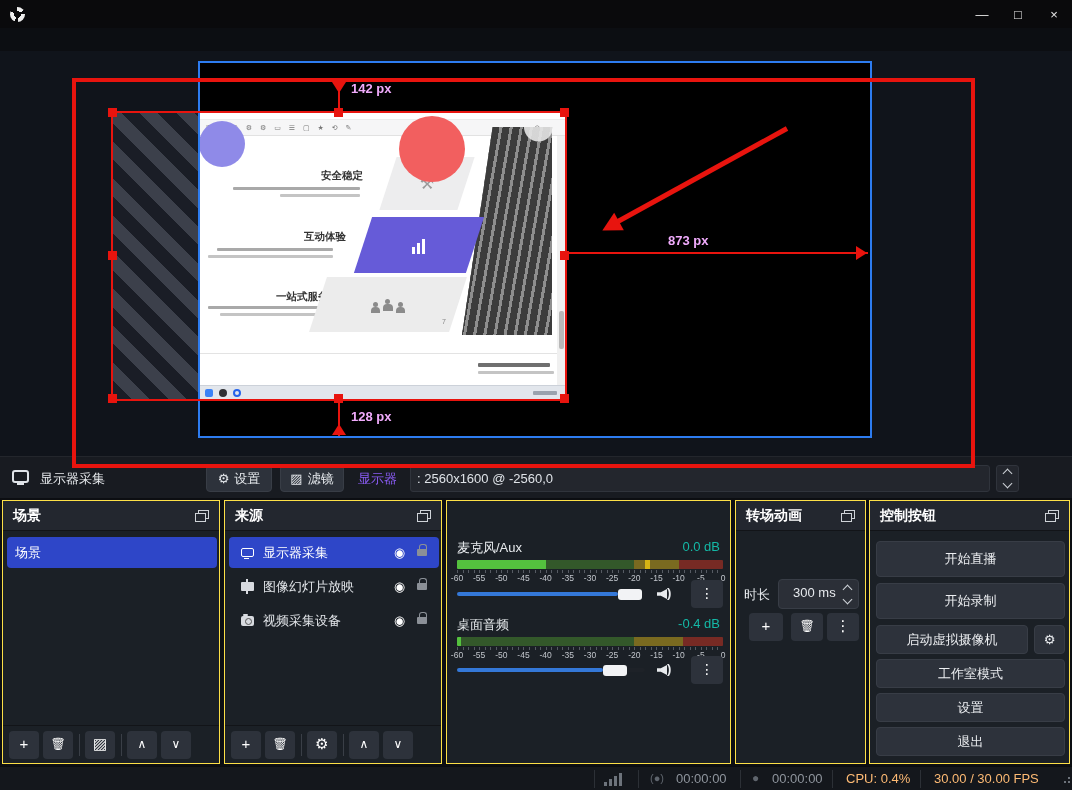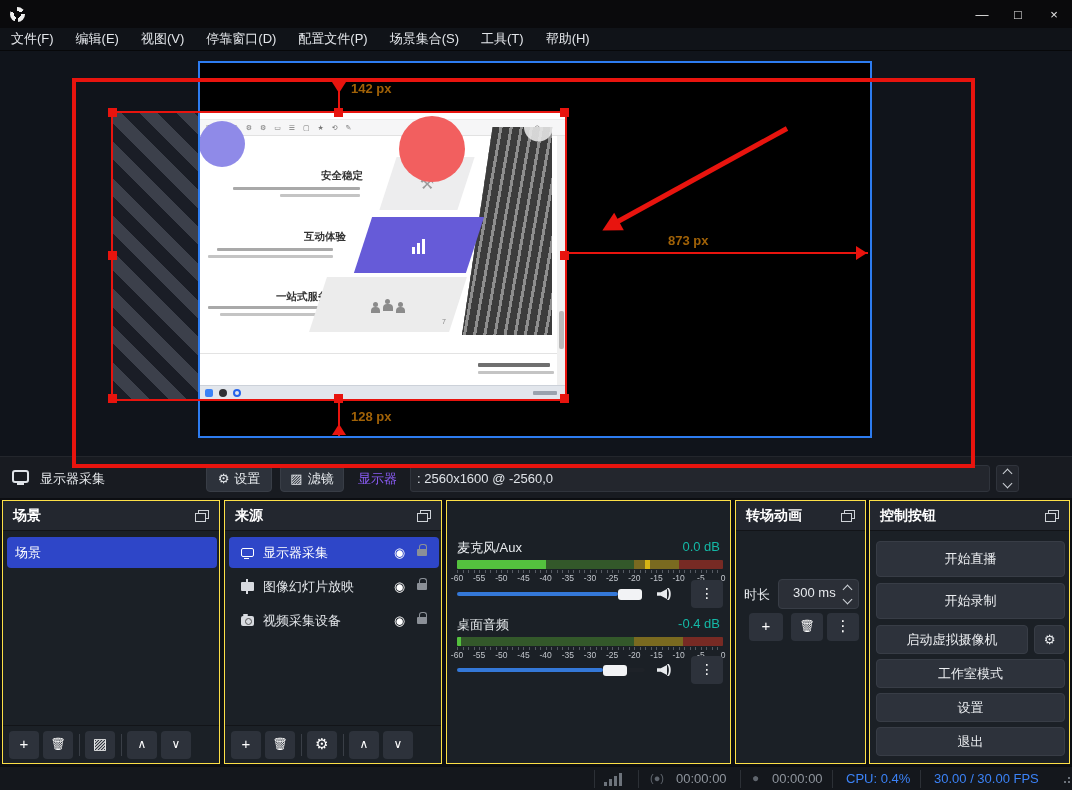--- a/index.html
+++ b/index.html
@@ -63,21 +63,21 @@
   .scrollbar{position:absolute;right:0;top:23px;width:8px;height:249px;background:#f0f0f0;}
   .scrollbar i{position:absolute;left:1.5px;top:175px;width:5px;height:38px;background:#b8b8b8;border-radius:2px;}
   .taskbar{position:absolute;left:0;bottom:0;width:100%;height:14px;background:#e2e6ec;border-top:1px solid #ccd1d9;}
   .tb-ic{position:absolute;top:3px;width:8px;height:8px;border-radius:2px;}
   .taskbar .t-bar{position:absolute;right:8px;top:5px;width:24px;height:4px;background:#9aa2ad;border-radius:1px;}
 
   
   #selbox{position:absolute;left:111px;top:60px;width:456px;height:290px;border:2px solid var(--red);z-index:7;}
   .handle{position:absolute;width:9px;height:9px;background:var(--red);z-index:8;}
   .mline{position:absolute;background:var(--red);z-index:8;pointer-events:none;}
-  .mlabel{position:absolute;color:#a16207;font-size:13px;font-weight:bold;z-index:9;text-shadow:0 1px 2px #000;}
+  .mlabel{position:absolute;color:#f0abfc;font-size:13px;font-weight:bold;z-index:9;text-shadow:0 1px 2px #000;}
   .tri{position:absolute;width:0;height:0;z-index:8;}
 
   
   .annot{position:absolute;z-index:50;pointer-events:none;}
   #annot-rect{left:72px;top:78px;width:903px;height:390px;border:4px solid var(--red);}
   #annot-arrow{left:787px;top:126px;width:194px;height:5px;background:var(--red);transform-origin:0 2.5px;transform:rotate(151.2deg);}
   #annot-arrow::after{content:'';position:absolute;right:-17px;top:-8px;border-left:19px solid var(--red);border-top:10.5px solid transparent;border-bottom:10.5px solid transparent;}
 
   
   #srcbar{position:absolute;left:0;top:456px;width:100%;height:42px;background:#181b21;border-top:1px solid #23262c;}
@@ -154,21 +154,21 @@
   .combo .cdiv{position:absolute;right:32px;top:4px;bottom:4px;width:1px;background:#1a1d22;}
   .combo .spin-col{position:absolute;right:0;top:0;width:30px;}
   .tlabel{position:absolute;color:#e6e9ed;font-size:13px;}
 
   
   .ctl-btn{position:absolute;left:6px;width:189px;background:var(--btn);border:1px solid #383d46;border-radius:4px;color:#eceef1;font-size:13px;display:flex;align-items:center;justify-content:center;}
 
   
   #statusbar{position:absolute;left:0;top:766px;width:100%;height:24px;background:#14171c;border-top:1px solid #0a0c0f;}
   .st-sep{position:absolute;top:3px;width:1px;height:18px;background:#2c3036;}
-  .st-text{position:absolute;top:4px;color:#3b82f6;font-size:13px;}
+  .st-text{position:absolute;top:4px;color:#fdba74;font-size:13px;}
   .bars{position:absolute;display:flex;align-items:flex-end;gap:2px;}
   .bars i{width:3px;background:#6d737b;display:block;}
   .bc-ic{position:absolute;color:#5f656d;font-size:11px;top:5px;}
   .rec-ic{position:absolute;color:#5f656d;font-size:12px;top:4px;}
   .grip{position:absolute;right:6px;top:14px;width:2px;height:2px;background:#6d737b;
     box-shadow:4px 0 #6d737b,8px 0 #6d737b,4px -4px #6d737b,8px -4px #6d737b,8px -8px #6d737b;}
 </style>
 </head>
 <body>
 
@@ -176,30 +176,20 @@
 
   <div id="titlebar">
     <div class="logo"></div>
     <div id="winbtns">
       <div class="winbtn">—</div>
       <div class="winbtn">□</div>
       <div class="winbtn">×</div>
     </div>
   </div>
 
-  <div id="menubar">
-    <span class="menu-item">文件(F)</span>
-    <span class="menu-item">编辑(E)</span>
-    <span class="menu-item">视图(V)</span>
-    <span class="menu-item">停靠窗口(D)</span>
-    <span class="menu-item">配置文件(P)</span>
-    <span class="menu-item">场景集合(S)</span>
-    <span class="menu-item">工具(T)</span>
-    <span class="menu-item">帮助(H)</span>
-  </div>
 
   <div id="preview">
     <div id="canvas-fill"></div>
 
     <div id="stripes"></div>
 
     <div id="capwin">
       <div class="app-top"></div>
       <div class="app-toolbar">
         <span class="lft">Ⅱ ✕ ▢  ⚙ ⚙ ▭  ☰ ▢ ★ ⟲ ✎</span>

